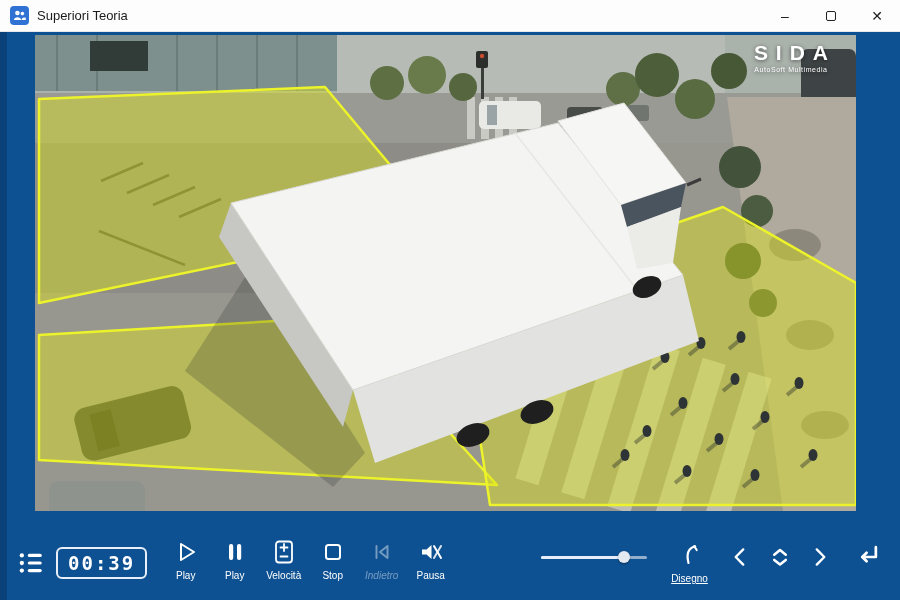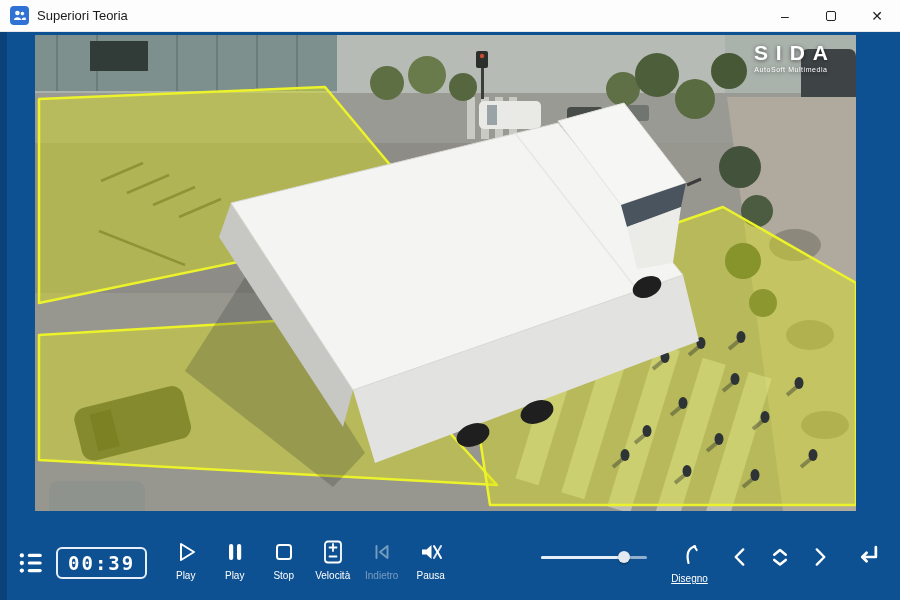--- a/index.html
+++ b/index.html
@@ -38,21 +38,21 @@
              display:flex; align-items:center; padding:0 14px; color:#fff; }
   .iconbtn { width:34px; height:40px; display:flex; align-items:center; justify-content:center; }
   .timer { font-family:"DejaVu Sans Mono", monospace; font-size:19px; font-weight:bold;
            border:2px solid #e8eff6; border-radius:6px; padding:3px 10px;
            letter-spacing:2px; margin:0 14px 0 8px; }
   .tool { display:flex; flex-direction:column; align-items:center; justify-content:flex-start;
           gap:5px; width:49px; height:48px; }
   .tool.wide { width:58px; }
   .tool .lbl { font-size:10px; white-space:nowrap; }
   .tool .lbl.u { text-decoration:underline; }
-  .tool.dim { opacity:.42; }
+  .tool.dim { opacity:.42;font-style:italic; }
   .spacer { flex:1; }
 
   .slider { width:106px; height:20px; display:flex; align-items:center;
             position:relative; margin:0 18px 12px 0; }
   .slider .track { width:100%; height:3px; background:rgba(255,255,255,.55); border-radius:2px; }
   .slider .fill  { position:absolute; left:0; top:8.5px; height:3px; width:78%;
                    background:rgba(240,246,252,.9); border-radius:2px; }
   .slider .handle{ position:absolute; top:4px; left:calc(78% - 6px); width:12px; height:12px;
                    border-radius:50%; background:#e3eaf1; box-shadow:0 1px 2px rgba(0,0,0,.4); }
 
@@ -267,35 +267,35 @@
       <div class="tool">
         <svg class="icon" width="26" height="26" viewBox="0 0 26 26">
           <rect x="7" y="5" width="4.2" height="16" rx="2" fill="#fff"></rect>
           <rect x="15" y="5" width="4.2" height="16" rx="2" fill="#fff"></rect>
         </svg>
         <span class="lbl">Play</span>
       </div>
 
       <div class="tool">
         <svg class="icon" width="26" height="26" viewBox="0 0 26 26">
-          <rect x="6" y="6" width="14" height="14" rx="2.5" fill="none" stroke="#fff" stroke-width="2"></rect>
-        </svg>
-        <span class="lbl">Stop</span>
-      </div>
-
-      <div class="tool">
-        <svg class="icon" width="26" height="26" viewBox="0 0 26 26">
           <rect x="5" y="2.5" width="16" height="21" rx="3" fill="none" stroke="#fff" stroke-width="1.8"></rect>
           <line x1="9.5" y1="8.5" x2="16.5" y2="8.5" stroke="#fff" stroke-width="1.8" stroke-linecap="round"></line>
           <line x1="13" y1="5" x2="13" y2="12" stroke="#fff" stroke-width="1.8" stroke-linecap="round"></line>
           <line x1="9.5" y1="17.5" x2="16.5" y2="17.5" stroke="#fff" stroke-width="1.8" stroke-linecap="round"></line>
         </svg>
         <span class="lbl">Velocità</span>
       </div>
 
+      <div class="tool">
+        <svg class="icon" width="26" height="26" viewBox="0 0 26 26">
+          <rect x="6" y="6" width="14" height="14" rx="2.5" fill="none" stroke="#fff" stroke-width="2"></rect>
+        </svg>
+        <span class="lbl">Stop</span>
+      </div>
+
       <div class="tool dim">
         <svg class="icon" width="26" height="26" viewBox="0 0 26 26">
           <line x1="7.5" y1="7" x2="7.5" y2="19" stroke="#fff" stroke-width="2" stroke-linecap="round"></line>
           <path d="M18.5 7 L11 13 L18.5 19 Z" fill="none" stroke="#fff" stroke-width="2" stroke-linejoin="round"></path>
         </svg>
         <span class="lbl">Indietro</span>
       </div>
 
 
 

